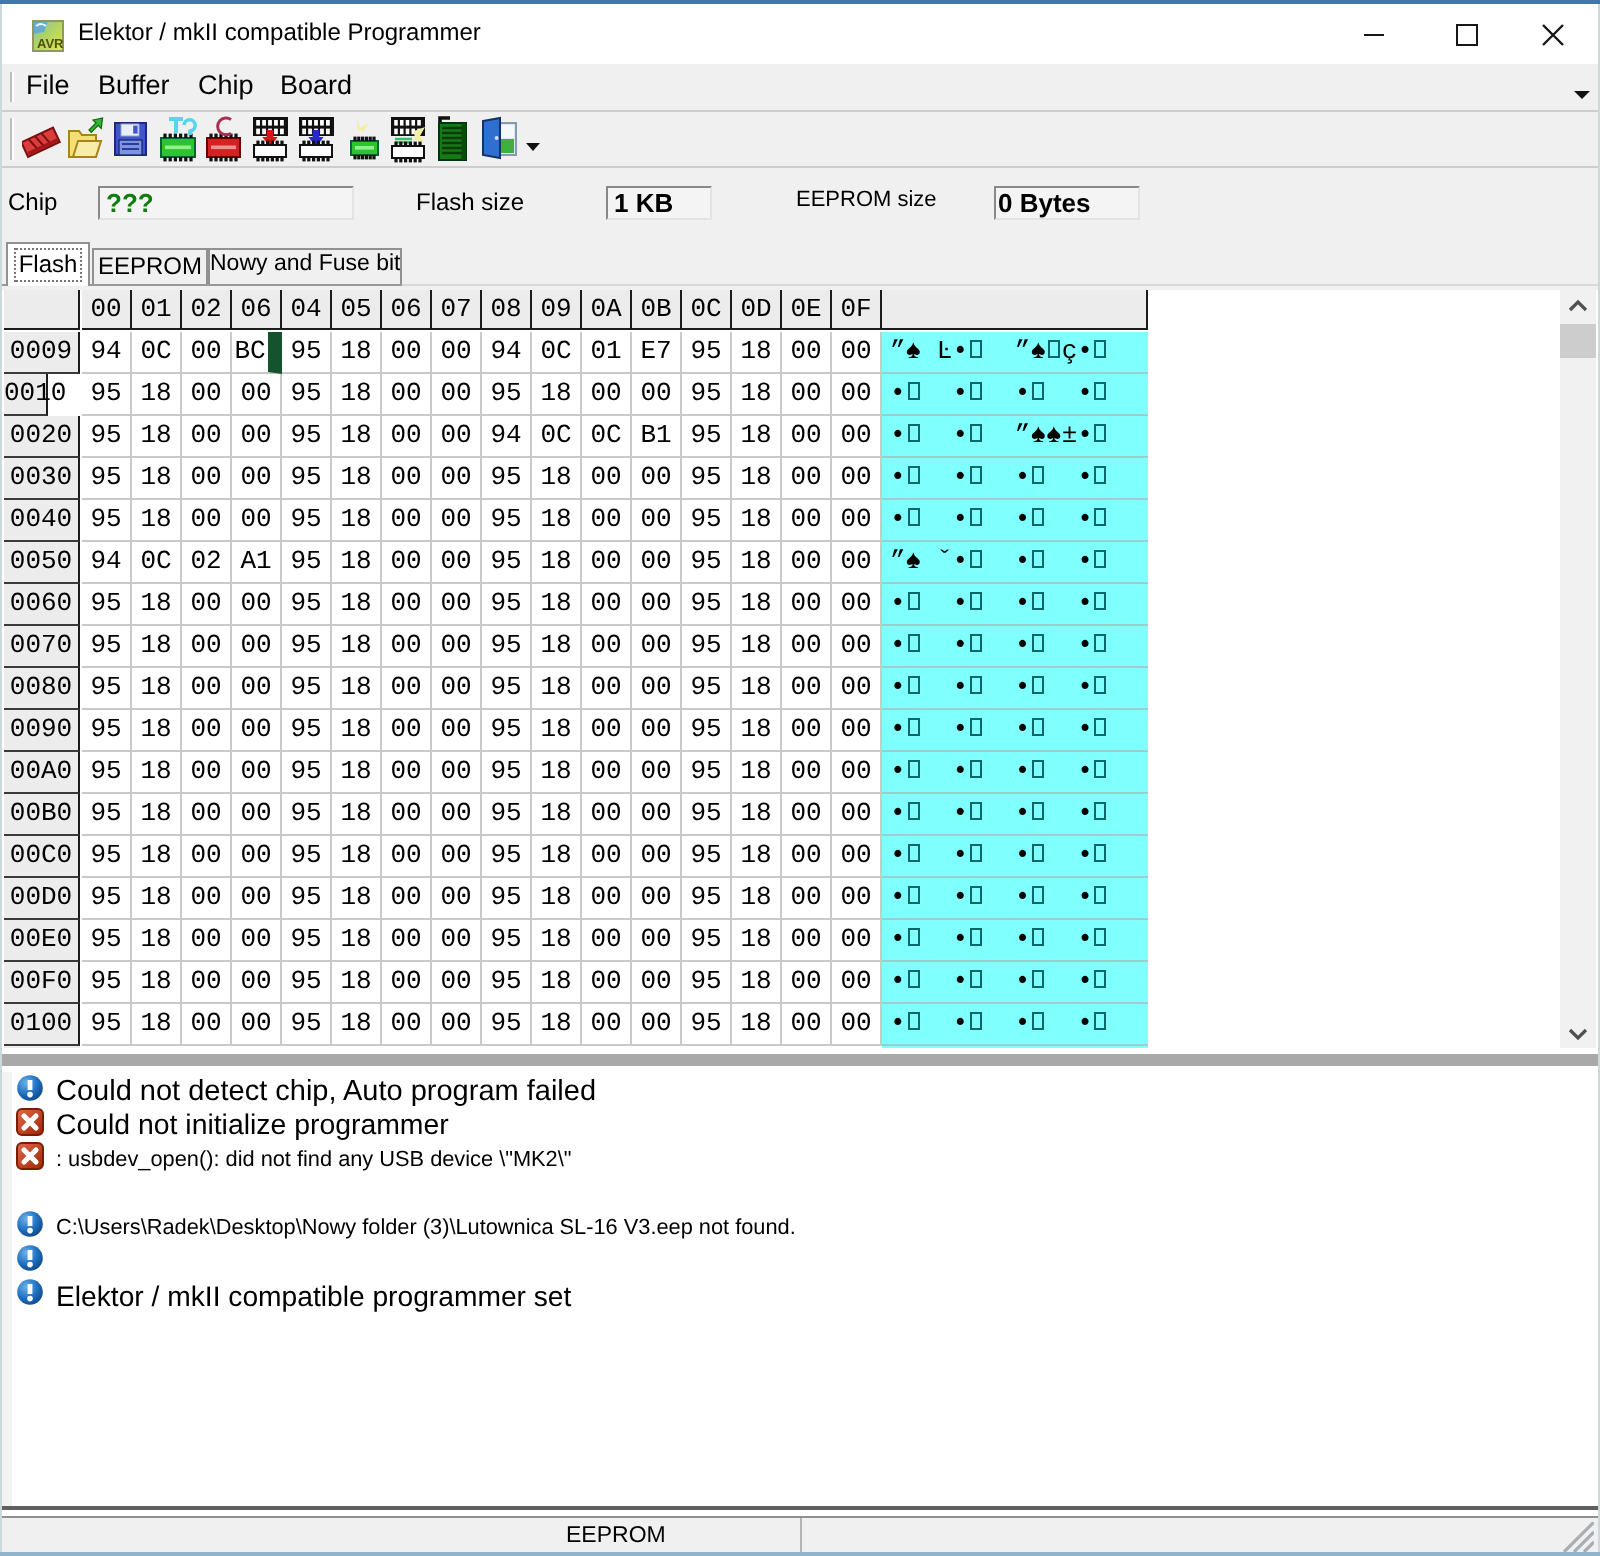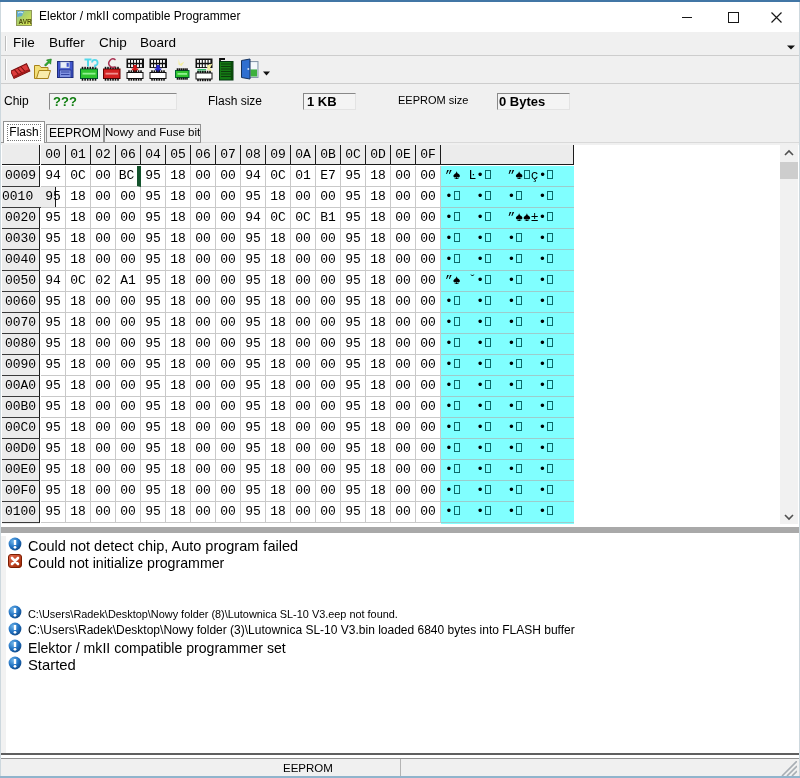--- a/index.html
+++ b/index.html
@@ -282,35 +282,35 @@
     <div class="gcell fixed" style="left:315px;top:0;width:25px;height:20px;line-height:20px;text-align:center;border-right:1px solid #1c1c1c;border-bottom:1px solid #1c1c1c;">0B</div>
     <div class="gcell fixed" style="left:340px;top:0;width:25px;height:20px;line-height:20px;text-align:center;border-right:1px solid #1c1c1c;border-bottom:1px solid #1c1c1c;">0C</div>
     <div class="gcell fixed" style="left:365px;top:0;width:25px;height:20px;line-height:20px;text-align:center;border-right:1px solid #1c1c1c;border-bottom:1px solid #1c1c1c;">0D</div>
     <div class="gcell fixed" style="left:390px;top:0;width:25px;height:20px;line-height:20px;text-align:center;border-right:1px solid #1c1c1c;border-bottom:1px solid #1c1c1c;">0E</div>
     <div class="gcell fixed" style="left:415px;top:0;width:25px;height:20px;line-height:20px;text-align:center;border-right:1px solid #1c1c1c;border-bottom:1px solid #1c1c1c;">0F</div>
     <div class="gcell fixed" style="left:440px;top:0;width:133px;height:20px;border-right:1px solid #1c1c1c;border-bottom:1px solid #1c1c1c;"></div>
     <div class="gcell fixed" style="left:1px;top:21px;width:38px;height:21px;line-height:20px;text-align:center;border-right:1px solid #1c1c1c;border-bottom:1px solid #3a3a3a;">0009</div>
     <div class="gcell" style="left:40px;top:21px;width:25px;height:21px;line-height:20px;text-align:center;border-right:1px solid #c9c9c9;border-bottom:1px solid #c9c9c9;">94</div>
     <div class="gcell" style="left:65px;top:21px;width:25px;height:21px;line-height:20px;text-align:center;border-right:1px solid #c9c9c9;border-bottom:1px solid #c9c9c9;">0C</div>
     <div class="gcell" style="left:90px;top:21px;width:25px;height:21px;line-height:20px;text-align:center;border-right:1px solid #c9c9c9;border-bottom:1px solid #c9c9c9;">00</div>
-    <div class="gcell" style="left:115px;top:21px;width:25px;height:21px;line-height:20px;text-align:center;border-right:4px solid #14532d;border-bottom:1px solid #c9c9c9;">BC</div>
+    <div class="gcell" style="left:115px;top:21px;width:25px;height:21px;line-height:20px;text-align:center;border-right:7px solid #14532d;border-bottom:1px solid #c9c9c9;">BC</div>
     <div class="gcell" style="left:140px;top:21px;width:25px;height:21px;line-height:20px;text-align:center;border-right:1px solid #c9c9c9;border-bottom:1px solid #c9c9c9;">95</div>
     <div class="gcell" style="left:165px;top:21px;width:25px;height:21px;line-height:20px;text-align:center;border-right:1px solid #c9c9c9;border-bottom:1px solid #c9c9c9;">18</div>
     <div class="gcell" style="left:190px;top:21px;width:25px;height:21px;line-height:20px;text-align:center;border-right:1px solid #c9c9c9;border-bottom:1px solid #c9c9c9;">00</div>
     <div class="gcell" style="left:215px;top:21px;width:25px;height:21px;line-height:20px;text-align:center;border-right:1px solid #c9c9c9;border-bottom:1px solid #c9c9c9;">00</div>
     <div class="gcell" style="left:240px;top:21px;width:25px;height:21px;line-height:20px;text-align:center;border-right:1px solid #c9c9c9;border-bottom:1px solid #c9c9c9;">94</div>
     <div class="gcell" style="left:265px;top:21px;width:25px;height:21px;line-height:20px;text-align:center;border-right:1px solid #c9c9c9;border-bottom:1px solid #c9c9c9;">0C</div>
     <div class="gcell" style="left:290px;top:21px;width:25px;height:21px;line-height:20px;text-align:center;border-right:1px solid #c9c9c9;border-bottom:1px solid #c9c9c9;">01</div>
     <div class="gcell" style="left:315px;top:21px;width:25px;height:21px;line-height:20px;text-align:center;border-right:1px solid #c9c9c9;border-bottom:1px solid #c9c9c9;">E7</div>
     <div class="gcell" style="left:340px;top:21px;width:25px;height:21px;line-height:20px;text-align:center;border-right:1px solid #c9c9c9;border-bottom:1px solid #c9c9c9;">95</div>
     <div class="gcell" style="left:365px;top:21px;width:25px;height:21px;line-height:20px;text-align:center;border-right:1px solid #c9c9c9;border-bottom:1px solid #c9c9c9;">18</div>
     <div class="gcell" style="left:390px;top:21px;width:25px;height:21px;line-height:20px;text-align:center;border-right:1px solid #c9c9c9;border-bottom:1px solid #c9c9c9;">00</div>
     <div class="gcell" style="left:415px;top:21px;width:25px;height:21px;line-height:20px;text-align:center;border-right:1px solid #c9c9c9;border-bottom:1px solid #c9c9c9;">00</div>
     <div class="gcell" style="left:440px;top:21px;width:133px;height:21px;line-height:20px;background:#80ffff;border-bottom:1px solid #9ccccc;white-space:pre;padding-left:4px;">”♠ Ŀ•<span style="display:inline-block;width:3.8px;height:7.5px;border:1px solid #0c6868;vertical-align:0px;margin:0 1px;"></span>  ”♠<span style="display:inline-block;width:3.8px;height:7.5px;border:1px solid #0c6868;vertical-align:0px;margin:0 1px;"></span>ç•<span style="display:inline-block;width:3.8px;height:7.5px;border:1px solid #0c6868;vertical-align:0px;margin:0 1px;"></span>  </div>
-    <div class="gcell fixed" style="left:1px;top:42px;width:54px;height:21px;line-height:20px;text-align:left;border-right:1px solid #1c1c1c;border-bottom:1px solid #3a3a3a;">0010</div>
+    <div class="gcell fixed" style="left:1px;top:42px;width:22px;height:21px;line-height:20px;text-align:left;border-right:1px solid #1c1c1c;border-bottom:1px solid #3a3a3a;">0010</div>
     <div class="gcell" style="left:40px;top:42px;width:25px;height:21px;line-height:20px;text-align:center;border-right:1px solid #c9c9c9;border-bottom:1px solid #c9c9c9;">95</div>
     <div class="gcell" style="left:65px;top:42px;width:25px;height:21px;line-height:20px;text-align:center;border-right:1px solid #c9c9c9;border-bottom:1px solid #c9c9c9;">18</div>
     <div class="gcell" style="left:90px;top:42px;width:25px;height:21px;line-height:20px;text-align:center;border-right:1px solid #c9c9c9;border-bottom:1px solid #c9c9c9;">00</div>
     <div class="gcell" style="left:115px;top:42px;width:25px;height:21px;line-height:20px;text-align:center;border-right:1px solid #c9c9c9;border-bottom:1px solid #c9c9c9;">00</div>
     <div class="gcell" style="left:140px;top:42px;width:25px;height:21px;line-height:20px;text-align:center;border-right:1px solid #c9c9c9;border-bottom:1px solid #c9c9c9;">95</div>
     <div class="gcell" style="left:165px;top:42px;width:25px;height:21px;line-height:20px;text-align:center;border-right:1px solid #c9c9c9;border-bottom:1px solid #c9c9c9;">18</div>
     <div class="gcell" style="left:190px;top:42px;width:25px;height:21px;line-height:20px;text-align:center;border-right:1px solid #c9c9c9;border-bottom:1px solid #c9c9c9;">00</div>
     <div class="gcell" style="left:215px;top:42px;width:25px;height:21px;line-height:20px;text-align:center;border-right:1px solid #c9c9c9;border-bottom:1px solid #c9c9c9;">00</div>
     <div class="gcell" style="left:240px;top:42px;width:25px;height:21px;line-height:20px;text-align:center;border-right:1px solid #c9c9c9;border-bottom:1px solid #c9c9c9;">95</div>
     <div class="gcell" style="left:265px;top:42px;width:25px;height:21px;line-height:20px;text-align:center;border-right:1px solid #c9c9c9;border-bottom:1px solid #c9c9c9;">18</div>
@@ -620,68 +620,66 @@
             <radialGradient id="bg" cx="35%" cy="30%" r="75%">
               <stop offset="0%" stop-color="#6db3e8"></stop>
               <stop offset="60%" stop-color="#1e6fc0"></stop>
               <stop offset="100%" stop-color="#114a88"></stop>
             </radialGradient>
           </defs>
           <circle cx="7" cy="7" r="6.4" fill="url(#bg)"></circle>
           <rect x="5.8" y="3" width="2.4" height="5" fill="#fff"></rect>
           <circle cx="7" cy="10.3" r="1.4" fill="#fff"></circle>
         </svg></span><span class="logtxt" style="font-size:14.5px;top:2px;">Could not detect chip, Auto program failed</span></div>
+    <div class="logrow" style="top:34px;width:798px;"><span class="logico"><svg width="14" height="14">
+          <defs>
+            <linearGradient id="rg" x1="0" y1="0" x2="1" y2="1">
+              <stop offset="0%" stop-color="#e66a4f"></stop>
+              <stop offset="100%" stop-color="#9c2500"></stop>
+            </linearGradient>
+          </defs>
+          <rect x="0.5" y="0.5" width="13" height="13" rx="2.5" fill="url(#rg)" stroke="#7c1d00"></rect>
+          <path d="M4 4 L10 10 M10 4 L4 10" stroke="#fff" stroke-width="2.6" stroke-linecap="round"></path>
+        </svg></span><span class="logtxt" style="font-size:10.9px;top:4px;">: usbdev_open(): did not find any USB device \"MK2\"</span></div>
     <div class="logrow" style="top:68px;width:798px;"><span class="logico"><svg width="14" height="14">
           <defs>
             <radialGradient id="bg" cx="35%" cy="30%" r="75%">
               <stop offset="0%" stop-color="#6db3e8"></stop>
               <stop offset="60%" stop-color="#1e6fc0"></stop>
               <stop offset="100%" stop-color="#114a88"></stop>
             </radialGradient>
           </defs>
           <circle cx="7" cy="7" r="6.4" fill="url(#bg)"></circle>
           <rect x="5.8" y="3" width="2.4" height="5" fill="#fff"></rect>
           <circle cx="7" cy="10.3" r="1.4" fill="#fff"></circle>
-        </svg></span><span class="logtxt" style="font-size:10.9px;top:4px;">C:\Users\Radek\Desktop\Nowy folder (8)\Lutownica SL-10 V3.eep not found.</span></div>
+        </svg></span><span class="logtxt" style="font-size:10.9px;top:4px;">C:\Users\Radek\Desktop\Nowy folder (3)\Lutownica SL-16 V3.eep not found.</span></div>
     <div class="logrow" style="top:85px;width:798px;"><span class="logico"><svg width="14" height="14">
           <defs>
             <radialGradient id="bg" cx="35%" cy="30%" r="75%">
               <stop offset="0%" stop-color="#6db3e8"></stop>
               <stop offset="60%" stop-color="#1e6fc0"></stop>
               <stop offset="100%" stop-color="#114a88"></stop>
             </radialGradient>
           </defs>
           <circle cx="7" cy="7" r="6.4" fill="url(#bg)"></circle>
           <rect x="5.8" y="3" width="2.4" height="5" fill="#fff"></rect>
           <circle cx="7" cy="10.3" r="1.4" fill="#fff"></circle>
-        </svg></span><span class="logtxt" style="font-size:12px;top:2px;">C:\Users\Radek\Desktop\Nowy folder (3)\Lutownica SL-10 V3.bin loaded 6840 bytes into FLASH buffer</span></div>
+        </svg></span></div>
     <div class="logrow" style="top:102px;width:798px;"><span class="logico"><svg width="14" height="14">
           <defs>
             <radialGradient id="bg" cx="35%" cy="30%" r="75%">
               <stop offset="0%" stop-color="#6db3e8"></stop>
               <stop offset="60%" stop-color="#1e6fc0"></stop>
               <stop offset="100%" stop-color="#114a88"></stop>
             </radialGradient>
           </defs>
           <circle cx="7" cy="7" r="6.4" fill="url(#bg)"></circle>
           <rect x="5.8" y="3" width="2.4" height="5" fill="#fff"></rect>
           <circle cx="7" cy="10.3" r="1.4" fill="#fff"></circle>
         </svg></span><span class="logtxt" style="font-size:14.1px;top:2px;">Elektor / mkII compatible programmer set</span></div>
-    <div class="logrow" style="top:119px;width:798px;"><span class="logico"><svg width="14" height="14">
-          <defs>
-            <radialGradient id="bg" cx="35%" cy="30%" r="75%">
-              <stop offset="0%" stop-color="#6db3e8"></stop>
-              <stop offset="60%" stop-color="#1e6fc0"></stop>
-              <stop offset="100%" stop-color="#114a88"></stop>
-            </radialGradient>
-          </defs>
-          <circle cx="7" cy="7" r="6.4" fill="url(#bg)"></circle>
-          <rect x="5.8" y="3" width="2.4" height="5" fill="#fff"></rect>
-          <circle cx="7" cy="10.3" r="1.4" fill="#fff"></circle>
-        </svg></span><span class="logtxt" style="font-size:14.8px;top:2px;">Started</span></div>
   </div>
 <div class="abs" id="statusbar">
  <div class="sp" style="left:277px;width:122px;">
       <span class="sptxt" style="left:5px;">EEPROM</span>
     </div>
  <div class="sp" style="left:400px;width:396px;border-right:none;"></div>
     <svg style="position:absolute;right:2px;top:2px;" width="28" height="15">
       <path d="M28 0 L13 15 M28 5 L18 15 M28 10 L23 15" stroke="#a8aeb4" stroke-width="1.6"></path>
     </svg>
 </div>

